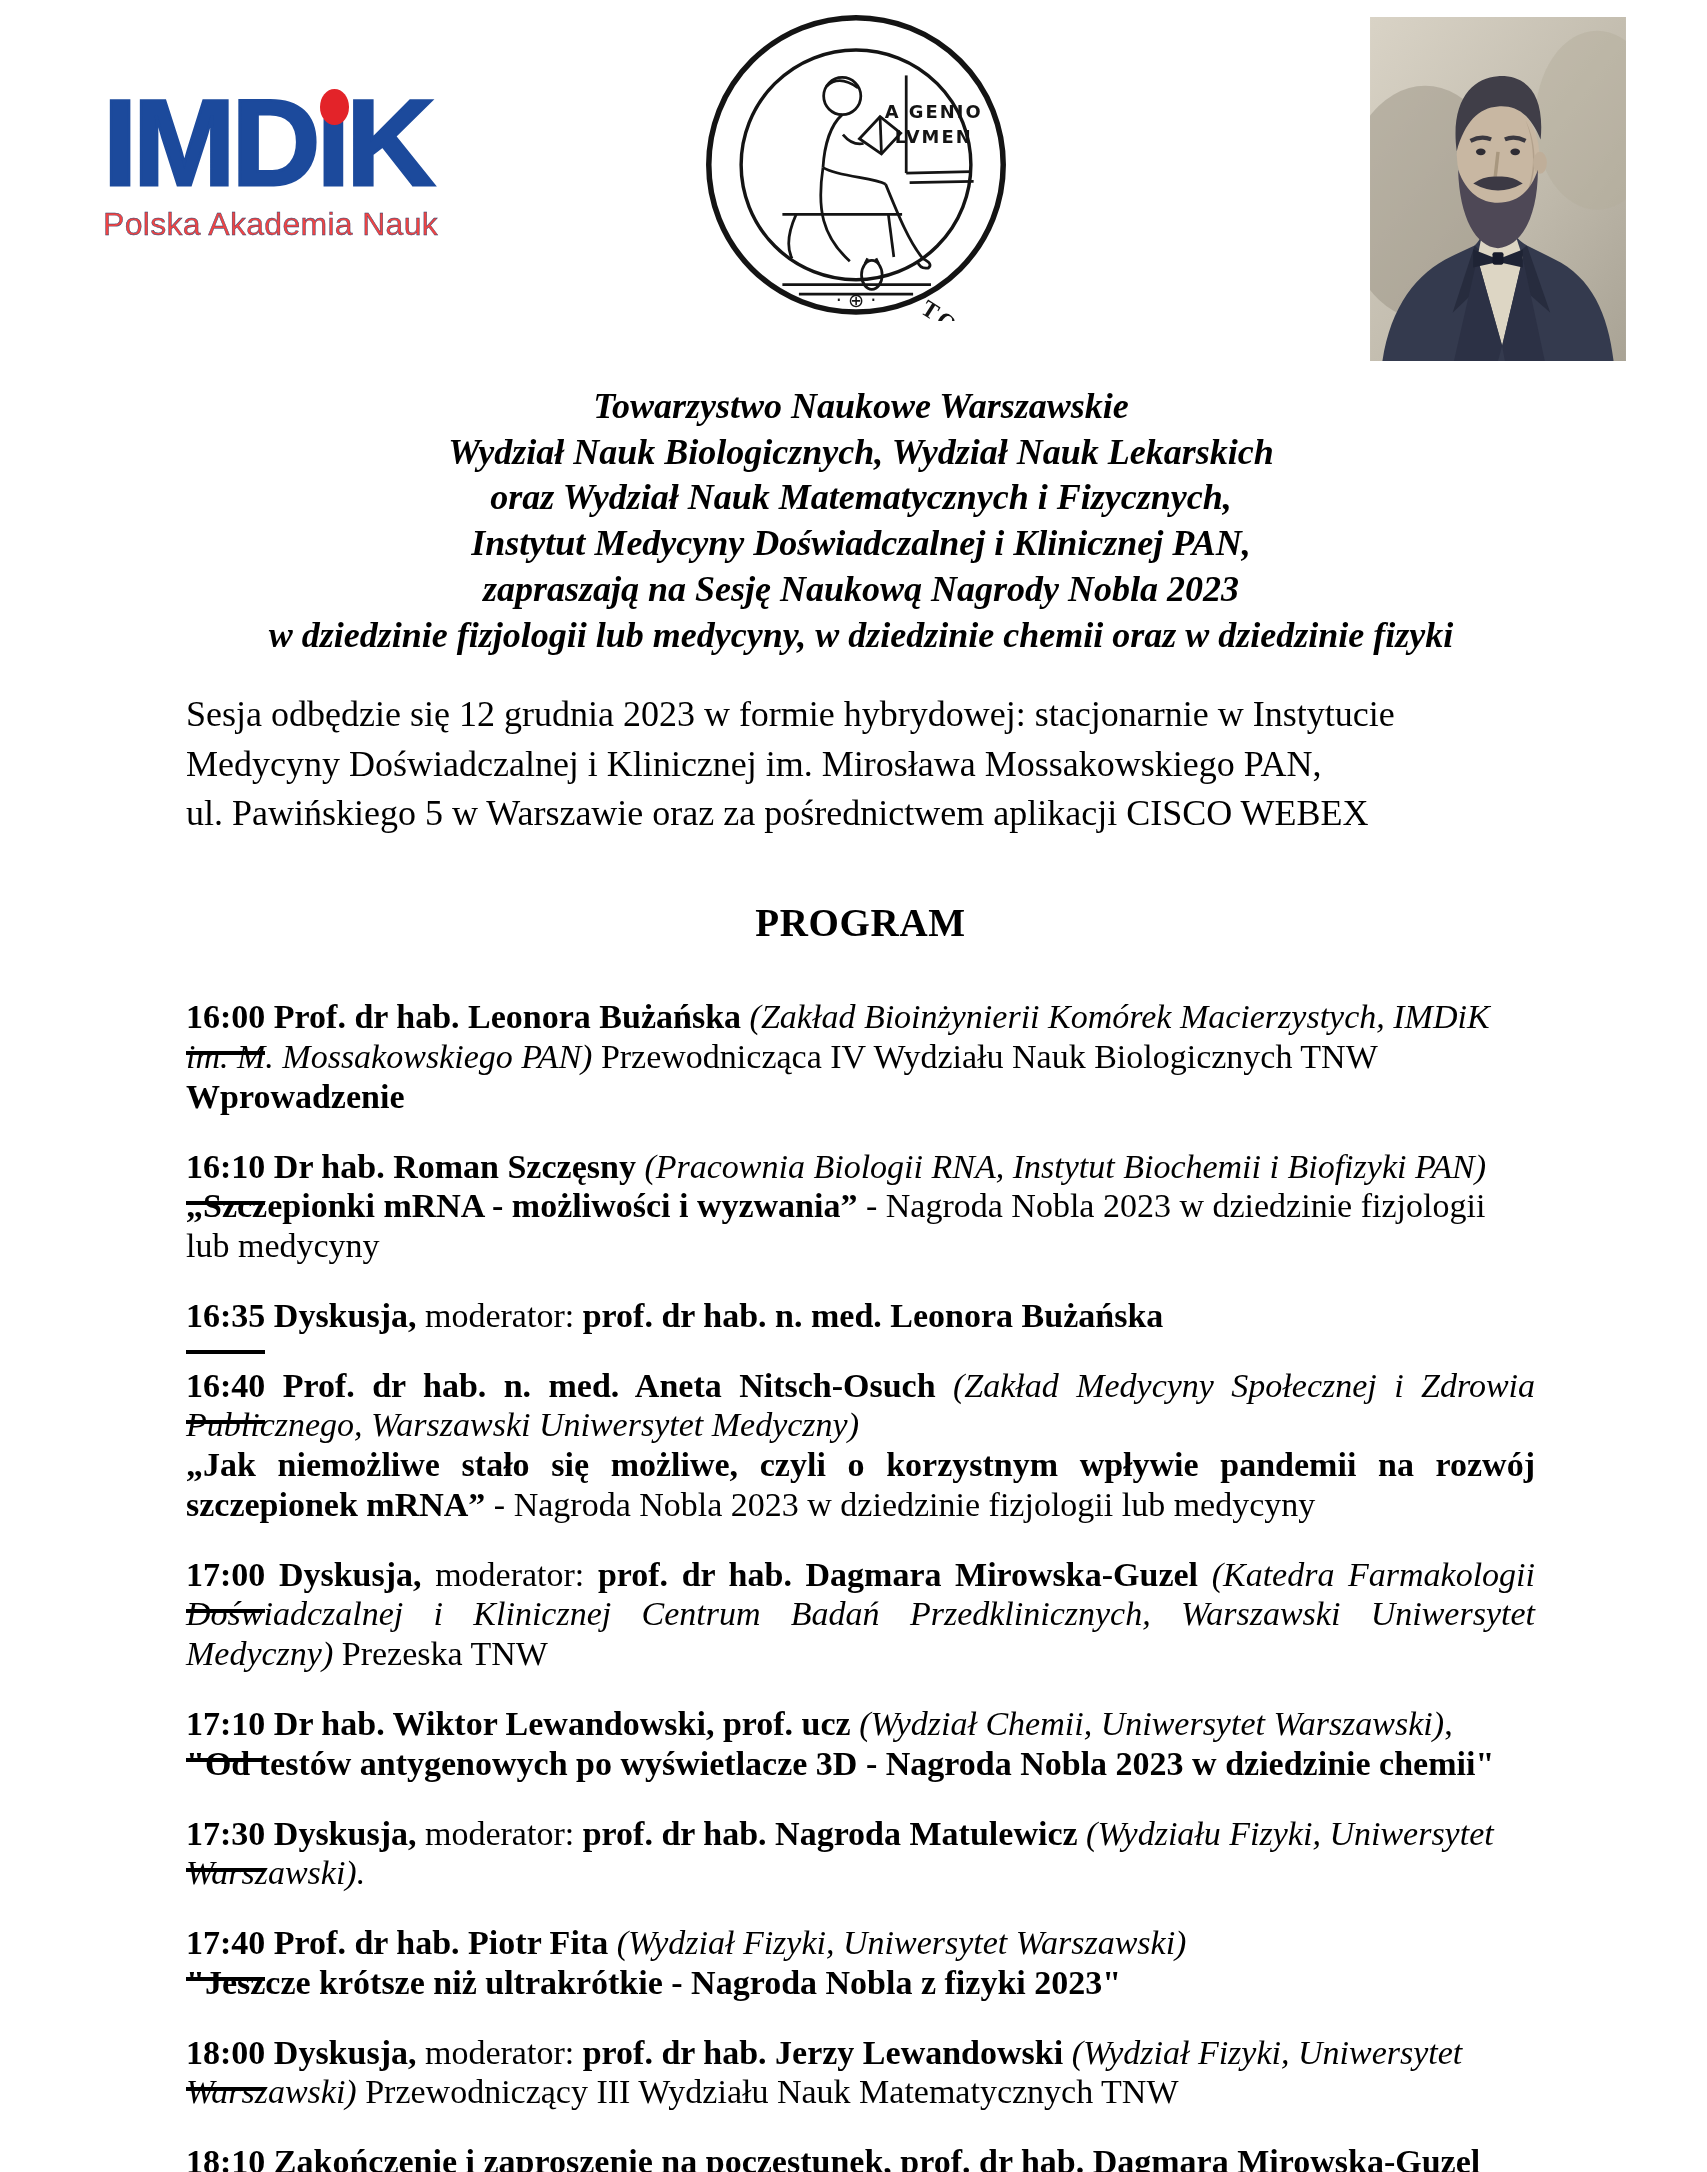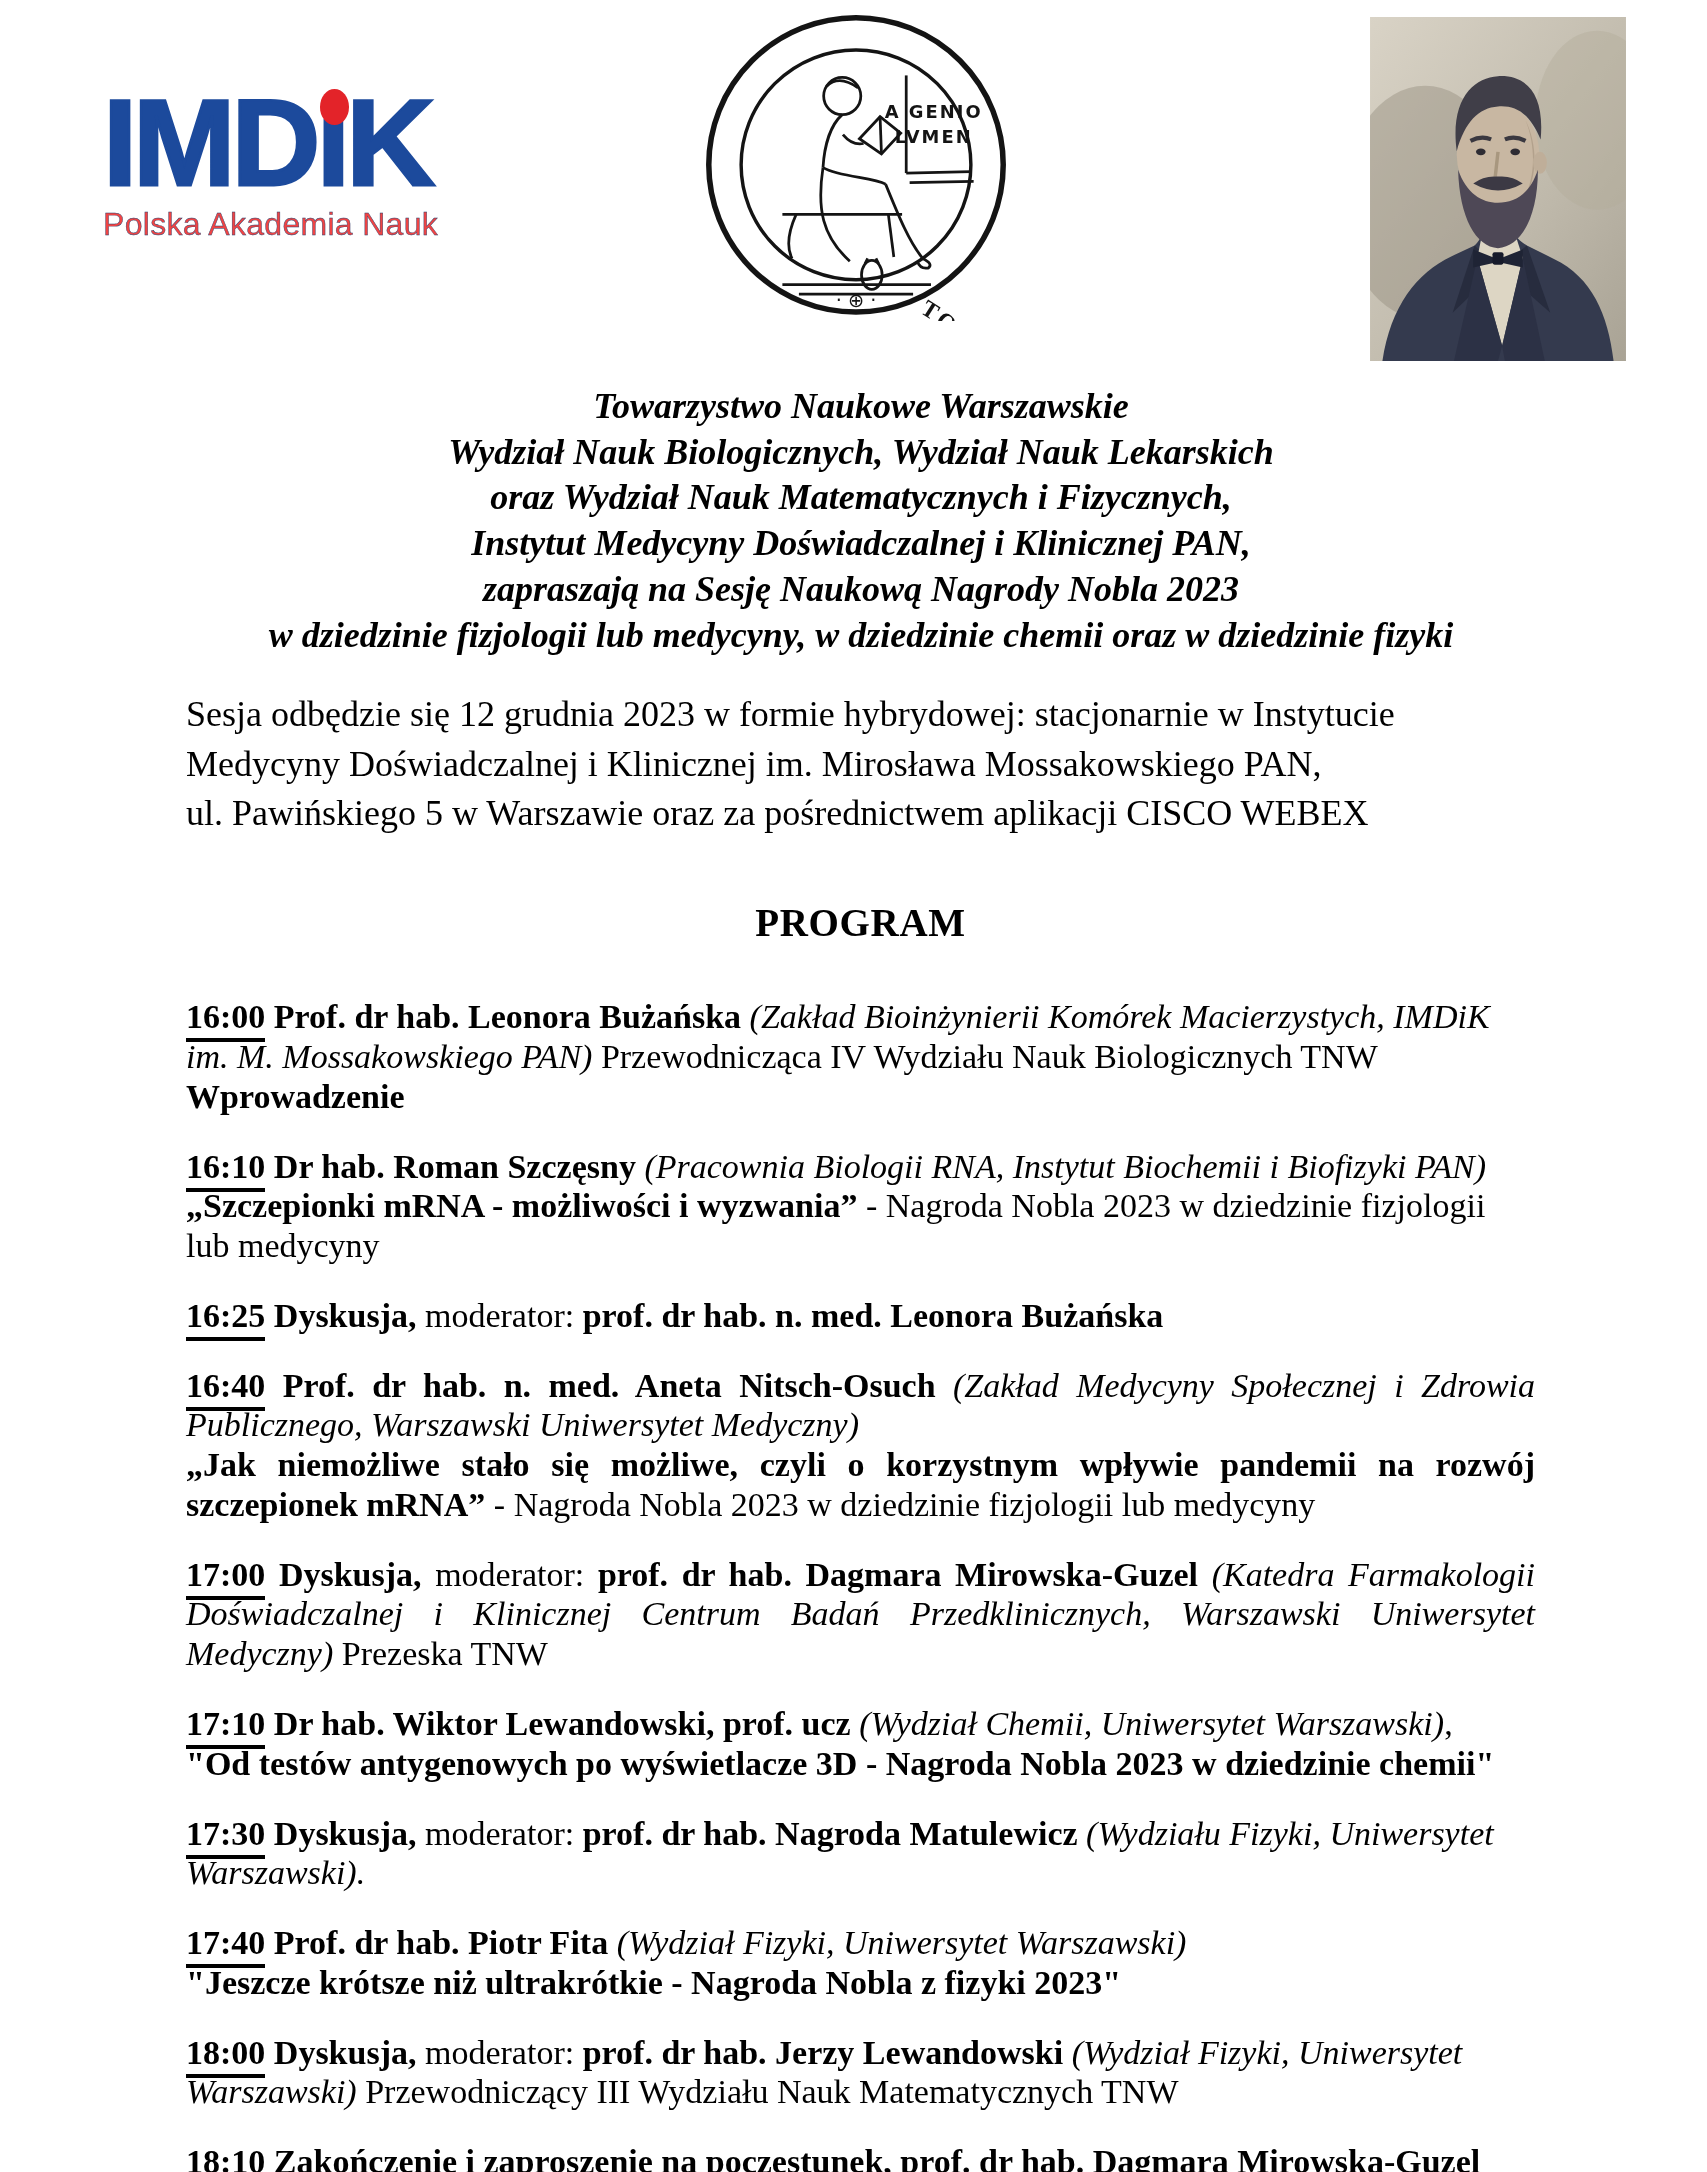--- a/index.html
+++ b/index.html
@@ -32,21 +32,21 @@
 
   .intro{margin-top:32px;font-size:36px;line-height:1.37;}
   .intro-line{white-space:nowrap;}
 
   .program-heading{margin:62px 0 0 0;text-align:center;font-size:39px;
                    font-weight:bold;letter-spacing:0.7px;}
 
   .program-list{margin-top:52px;font-size:34px;line-height:1.17;}
   .prog-item{margin:0 0 30px 0;text-align:left;}
   .prog-item.justify{text-align:justify;}
-  .seg-time{font-weight:bold;border-bottom:4.8px solid #000;padding-bottom:3px;}
+  .seg-time{font-weight:bold;border-bottom:4.8px solid #000;padding-bottom:16px;}
   .seg-b{font-weight:bold;}
   .seg-i{font-style:italic;}
   .seg-r{font-weight:normal;text-align:center;}
 </style>
 </head>
 <body>
 
 <div class="page">
 
   <div class="hdr">
@@ -150,21 +150,21 @@
       <div class="intro-line">Sesja odbędzie się 12 grudnia 2023 w formie hybrydowej: stacjonarnie w Instytucie</div>
       <div class="intro-line">Medycyny Doświadczalnej i Klinicznej im. Mirosława Mossakowskiego PAN,</div>
       <div class="intro-line">ul. Pawińskiego 5 w Warszawie oraz  za pośrednictwem aplikacji CISCO WEBEX</div>
     </div>
 
     <h2 class="program-heading">PROGRAM</h2>
 
     <div class="program-list">
         <p class="prog-item"><span class="seg-time">16:00</span><span class="seg-b"> Prof. dr hab. Leonora Bużańska </span><span class="seg-i">(Zakład Bioinżynierii Komórek Macierzystych, IMDiK im. M. Mossakowskiego PAN) </span><span class="seg-r">Przewodnicząca IV Wydziału Nauk Biologicznych TNW</span><br><span class="seg-b">Wprowadzenie</span></p>
         <p class="prog-item"><span class="seg-time">16:10</span><span class="seg-b"> Dr hab. Roman Szczęsny </span><span class="seg-i">(Pracownia Biologii RNA, Instytut Biochemii i Biofizyki PAN)</span><br><span class="seg-b">„Szczepionki mRNA - możliwości i wyzwania”</span><span class="seg-r"> - Nagroda Nobla 2023 w dziedzinie fizjologii lub medycyny</span></p>
-        <p class="prog-item"><span class="seg-time">16:25</span><span class="seg-b"> Dyskusja,</span><span class="seg-r"> moderator: </span><span class="seg-b">prof. dr hab. n. med. Leonora Bużańska</span></p>
+        <p class="prog-item"><span class="seg-time">16:35</span><span class="seg-b"> Dyskusja,</span><span class="seg-r"> moderator: </span><span class="seg-b">prof. dr hab. n. med. Leonora Bużańska</span></p>
         <p class="prog-item justify"><span class="seg-time">16:40</span><span class="seg-b"> Prof. dr hab. n. med. Aneta Nitsch-Osuch </span><span class="seg-i">(Zakład Medycyny Społecznej i Zdrowia Publicznego, Warszawski Uniwersytet Medyczny)</span><br><span class="seg-b">„Jak niemożliwe stało się możliwe, czyli o korzystnym wpływie pandemii  na rozwój szczepionek mRNA”</span><span class="seg-r"> - Nagroda Nobla 2023 w dziedzinie fizjologii lub medycyny</span></p>
         <p class="prog-item justify"><span class="seg-time">17:00</span><span class="seg-b"> Dyskusja,</span><span class="seg-r"> moderator: </span><span class="seg-b">prof. dr hab. Dagmara Mirowska-Guzel </span><span class="seg-i">(Katedra Farmakologii Doświadczalnej i Klinicznej Centrum Badań Przedklinicznych, Warszawski Uniwersytet Medyczny) </span><span class="seg-r">Prezeska TNW</span></p>
         <p class="prog-item"><span class="seg-time">17:10</span><span class="seg-b"> Dr hab. Wiktor Lewandowski, prof. ucz </span><span class="seg-i">(Wydział Chemii, Uniwersytet Warszawski)</span><span class="seg-r">,</span><br><span class="seg-b">"Od testów antygenowych po wyświetlacze 3D - Nagroda Nobla 2023 w dziedzinie chemii"</span></p>
         <p class="prog-item"><span class="seg-time">17:30</span><span class="seg-b"> Dyskusja,</span><span class="seg-r"> moderator: </span><span class="seg-b">prof. dr hab. Nagroda Matulewicz </span><span class="seg-i">(Wydziału Fizyki, Uniwersytet Warszawski).</span></p>
         <p class="prog-item"><span class="seg-time">17:40</span><span class="seg-b"> Prof. dr hab. Piotr Fita </span><span class="seg-i">(Wydział Fizyki, Uniwersytet Warszawski)</span><br><span class="seg-b">"Jeszcze krótsze niż ultrakrótkie - Nagroda Nobla z fizyki 2023"</span></p>
         <p class="prog-item"><span class="seg-time">18:00</span><span class="seg-b"> Dyskusja,</span><span class="seg-r"> moderator: </span><span class="seg-b">prof. dr hab. Jerzy Lewandowski </span><span class="seg-i">(Wydział Fizyki, Uniwersytet Warszawski) </span><span class="seg-r">Przewodniczący III Wydziału Nauk Matematycznych TNW</span></p>
         <p class="prog-item"><span class="seg-time">18:10</span><span class="seg-b"> Zakończenie i zaproszenie na poczęstunek, prof. dr hab. Dagmara Mirowska-Guzel</span></p>
       </div>
 
   </div>

